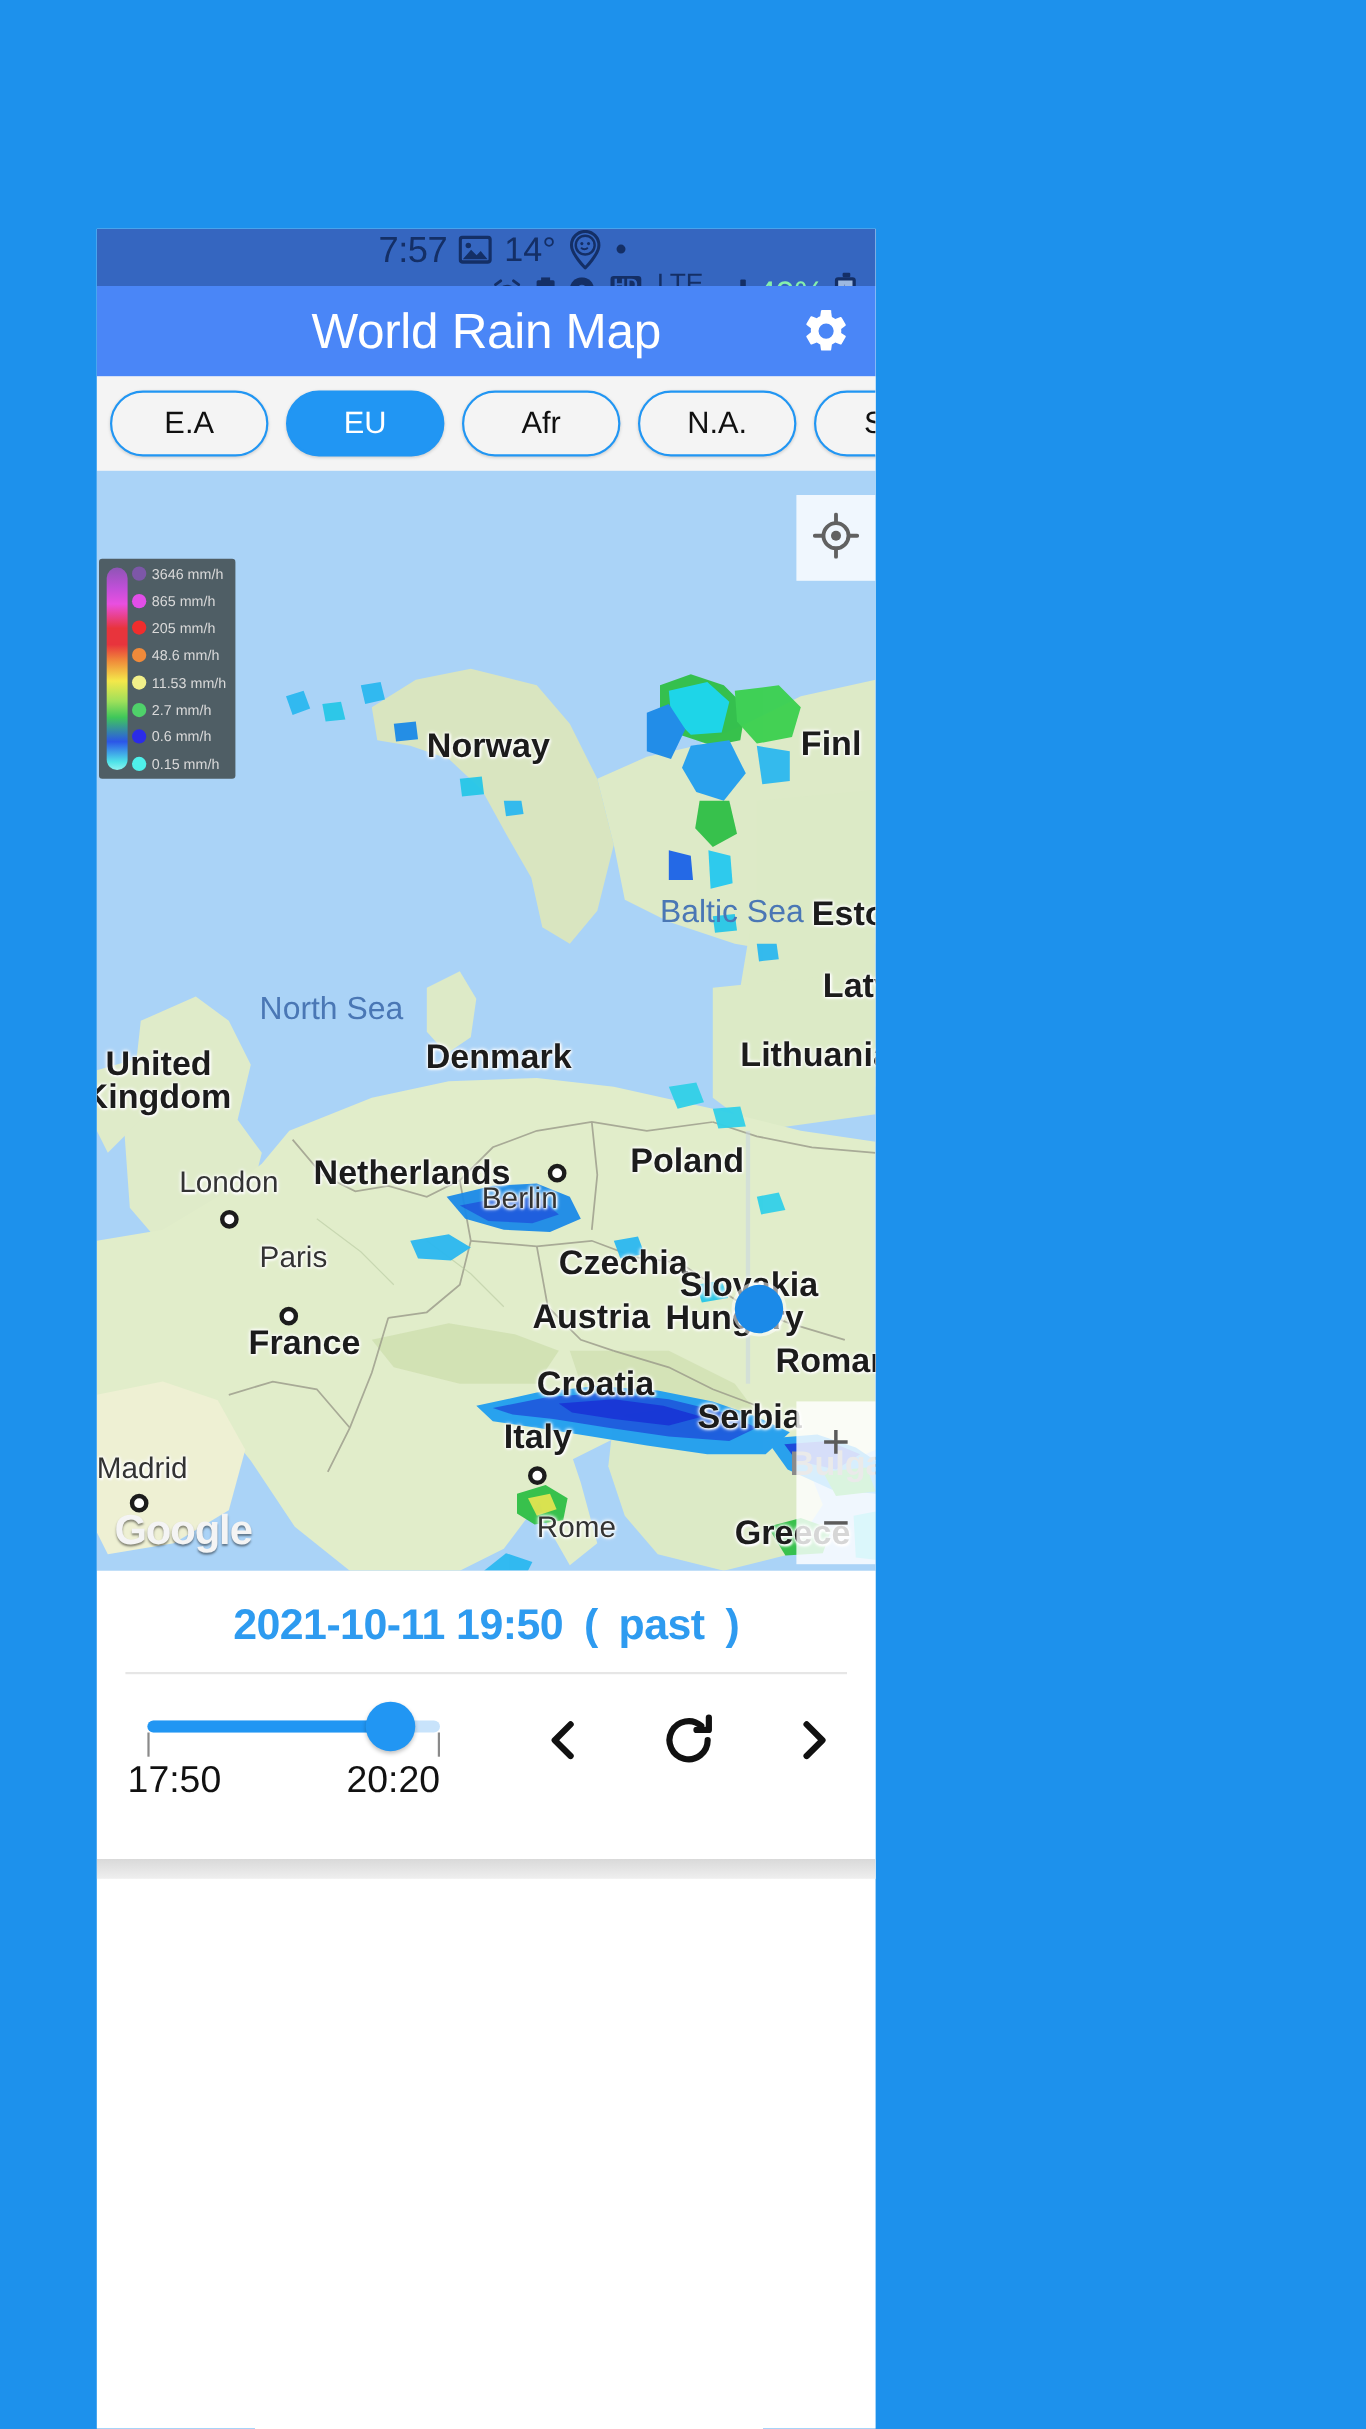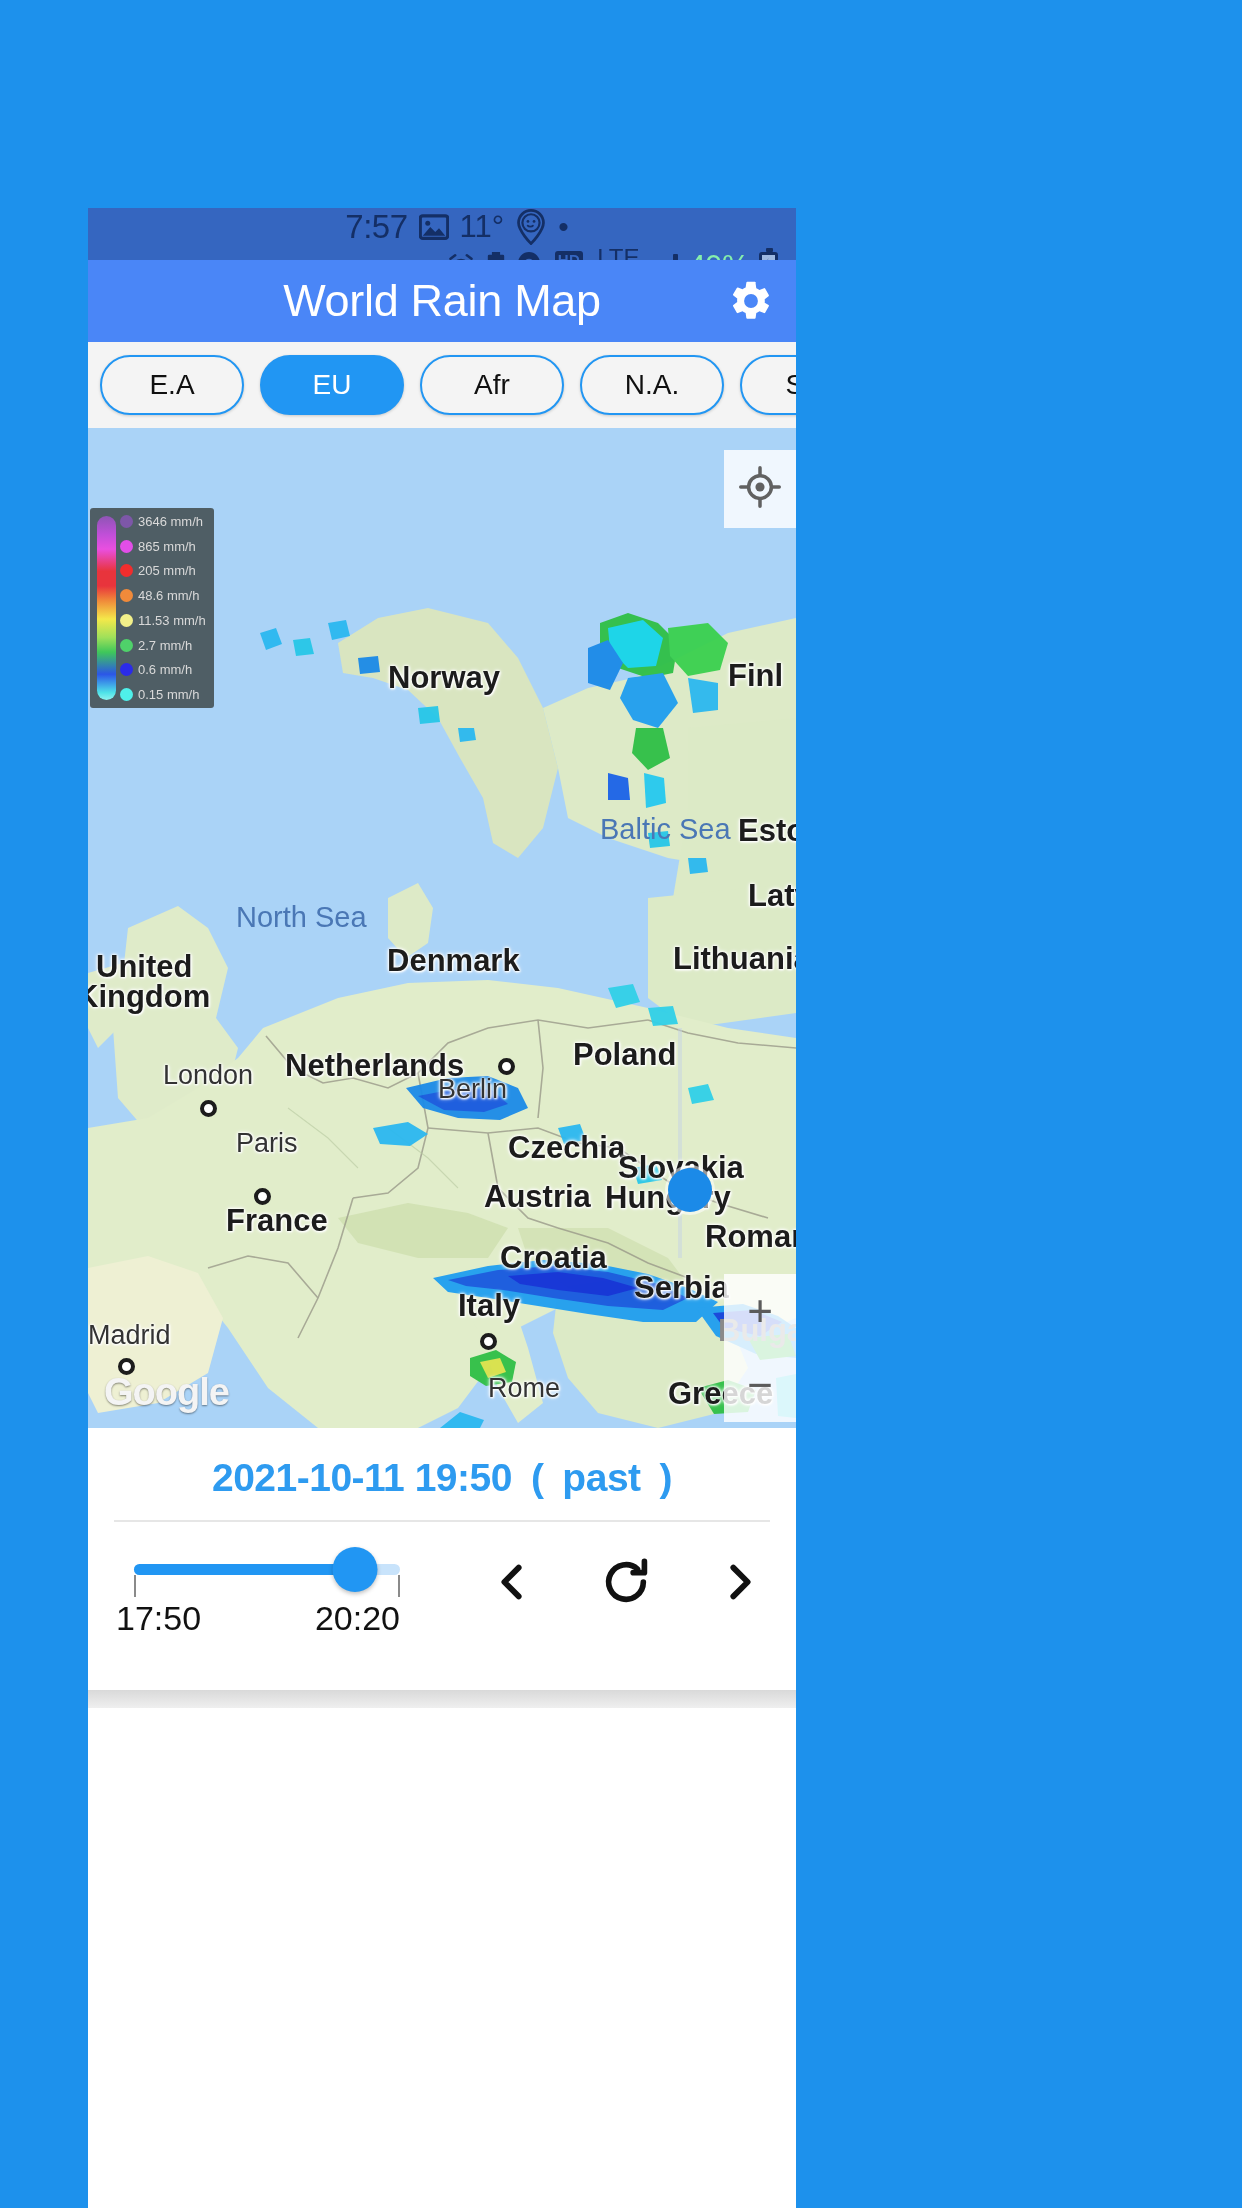--- a/index.html
+++ b/index.html
@@ -163,21 +163,21 @@
     <div class="statusbar">
       <div class="sb-left">
         <span class="sb-time">7:57</span>
         <span>
           <svg class="ic" width="30" height="26" viewBox="0 0 24 20">
               <rect x="1" y="1" width="22" height="18" rx="2" fill="none" stroke="#142f66" stroke-width="2.6"></rect>
               <circle cx="7" cy="7" r="2" fill="#142f66"></circle>
               <path d="M3 17l6-7 4 4 3-3 5 6z" fill="#142f66"></path>
             </svg>
         </span>
-        <span class="sb-temp">11°</span>
+        <span class="sb-temp">14°</span>
         <span>
           <svg class="ic" width="32" height="36" viewBox="0 0 22 26">
               <path d="M11 1a9 9 0 0 1 9 9c0 6-9 15-9 15S2 16 2 10a9 9 0 0 1 9-9z" fill="none" stroke="#142f66" stroke-width="2"></path>
               <circle cx="11" cy="10" r="6.2" fill="none" stroke="#142f66" stroke-width="1.6"></circle>
               <circle cx="8.8" cy="9" r="1" fill="#142f66"></circle>
               <circle cx="13.2" cy="9" r="1" fill="#142f66"></circle>
               <path d="M8.6 12c.7.9 3.1.9 3.8 0" stroke="#142f66" stroke-width="1.3" fill="none" stroke-linecap="round"></path>
             </svg>
         </span>
         <span style="font-size:30px;color:#142f66;line-height:0.6;">•</span>
@@ -391,21 +391,21 @@
       <div class="place country" style="left:299px; top:515px;">Denmark</div>
       <div class="place country" style="left:8px;   top:521px;">United</div>
       <div class="place country" style="left:-12px; top:551px;">Kingdom</div>
       <div class="place country" style="left:197px; top:620px;">Netherlands</div>
       <div class="place country" style="left:485px; top:609px;">Poland</div>
       <div class="place country" style="left:420px; top:702px;">Czechia</div>
       <div class="place country" style="left:530px; top:722px;">Slovakia</div>
       <div class="place country" style="left:396px; top:751px;">Austria</div>
       <div class="place country" style="left:517px; top:752px;">Hungary</div>
       <div class="place country" style="left:138px; top:775px;">France</div>
-      <div class="place country" style="left:412px; top:812px;">Croatia</div>
+      <div class="place country" style="left:400px; top:812px;">Croatia</div>
       <div class="place country" style="left:617px; top:791px;">Roman</div>
       <div class="place country" style="left:546px; top:842px;">Serbia</div>
       <div class="place country" style="left:370px; top:860px;">Italy</div>
       <div class="place country" style="left:630px; top:885px; color:#8a8a8a; text-shadow:none;">Bulgar</div>
       <div class="place country" style="left:580px; top:948px;">Greece</div>
 
       <div class="place sea" style="left:512px; top:385px;">Baltic Sea</div>
       <div class="place sea" style="left:148px; top:473px;">North Sea</div>
 
       <div class="place city" style="left:75px;  top:632px;">London</div>

